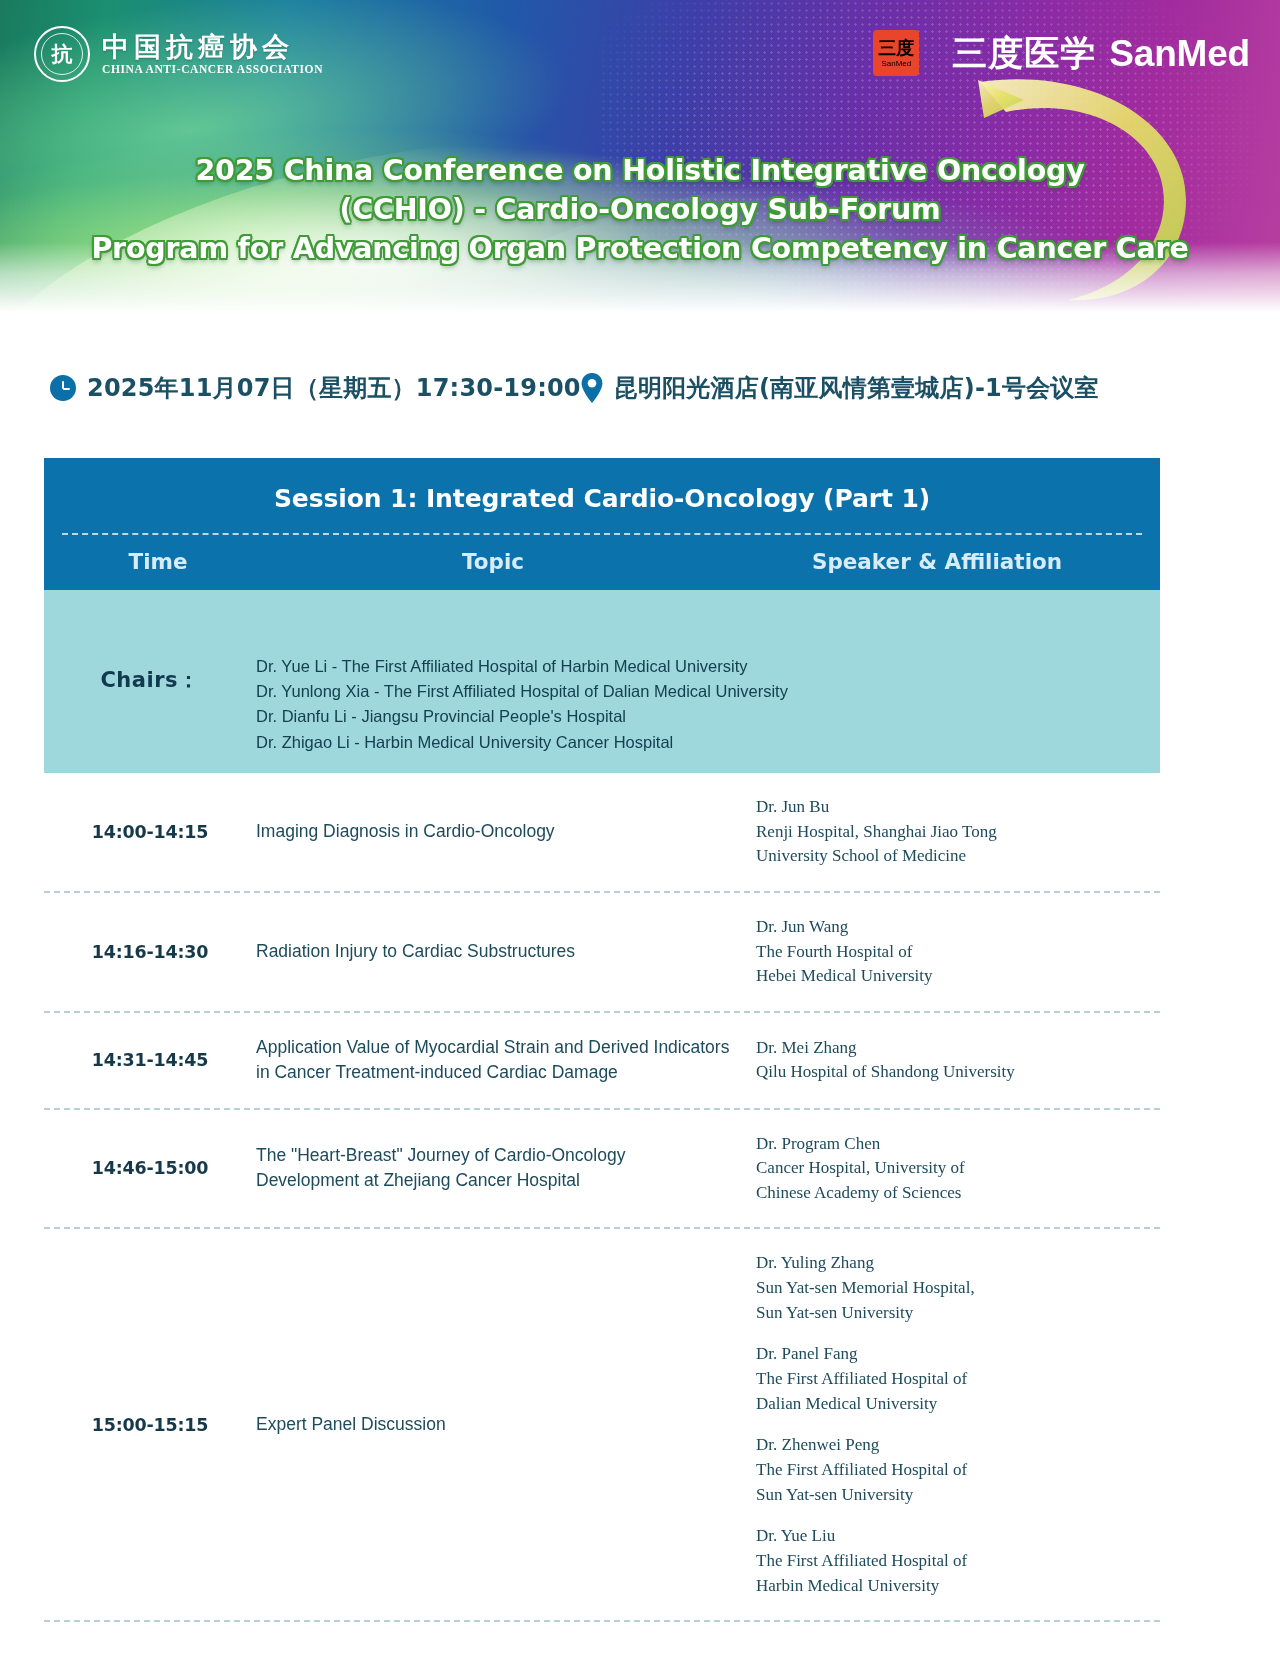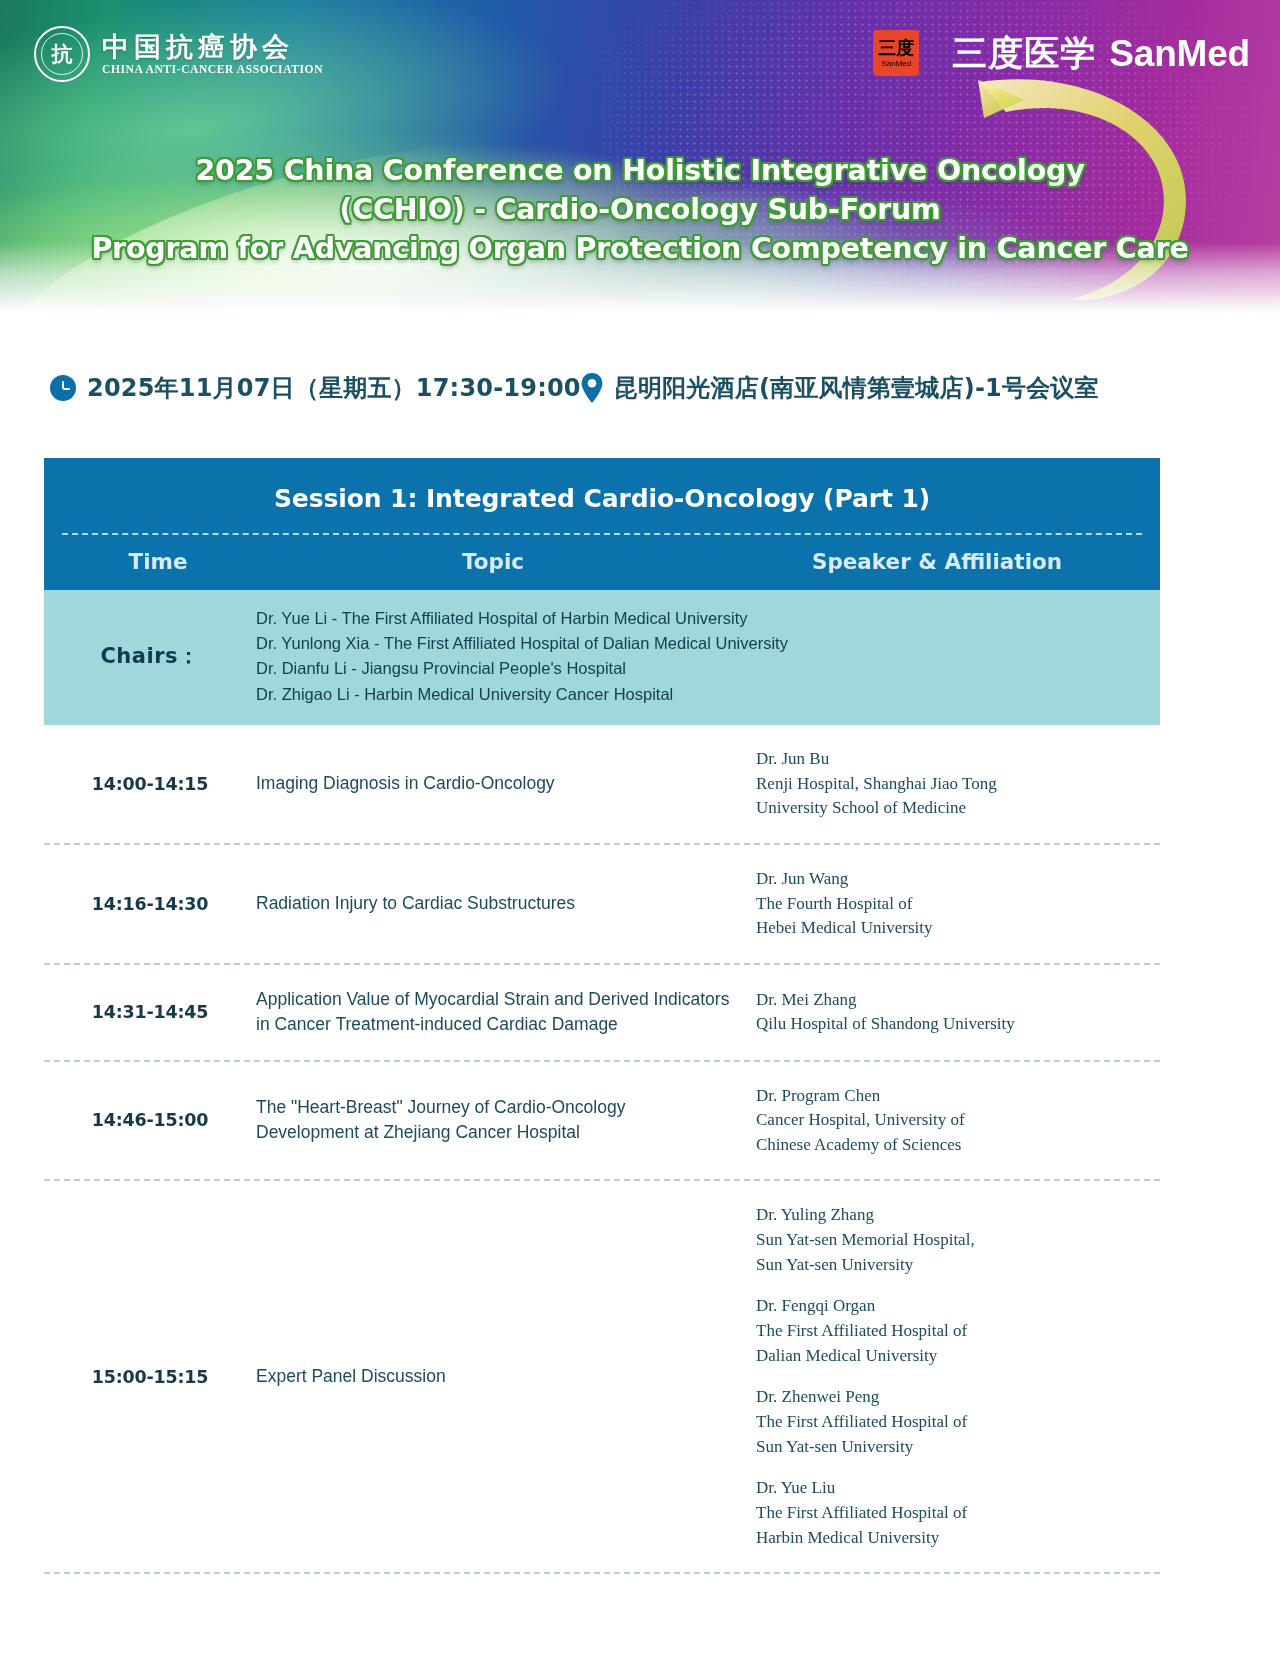--- a/index.html
+++ b/index.html
@@ -269,21 +269,21 @@
   .chairs-label {
     width: 212px;
     text-align: center;
     color: #123a4e;
     font-size: 21px;
     font-weight: bold;
     font-family: "DejaVu Sans", sans-serif;
     letter-spacing: 0.5px;
     flex: none;
   }
-  .chairs-list { flex: 1; padding-right: 20px; }
+  .chairs-list { flex: 1; padding-right: 20px; margin-top: 48px; }
   .chairs-list div {
     color: #15404f;
     font-size: 16.5px;
     line-height: 1.53;
     font-family: "Liberation Sans", sans-serif;
   }
 
   .prow {
     display: flex;
     align-items: center;
@@ -469,21 +469,21 @@
       <div class="prow">
         <div class="p-time">15:00-15:15</div>
         <div class="p-topic">Expert Panel Discussion</div>
         <div class="p-spk">
           <div class="spk-block">
             <span class="spk-line">Dr. Yuling Zhang</span>
             <span class="spk-line">Sun Yat-sen Memorial Hospital,</span>
             <span class="spk-line">Sun Yat-sen University</span>
           </div>
           <div class="spk-block">
-            <span class="spk-line">Dr. Fengqi Organ</span>
+            <span class="spk-line">Dr. Panel Fang</span>
             <span class="spk-line">The First Affiliated Hospital of</span>
             <span class="spk-line">Dalian Medical University</span>
           </div>
           <div class="spk-block">
             <span class="spk-line">Dr. Zhenwei Peng</span>
             <span class="spk-line">The First Affiliated Hospital of</span>
             <span class="spk-line">Sun Yat-sen University</span>
           </div>
           <div class="spk-block">
             <span class="spk-line">Dr. Yue Liu</span>

